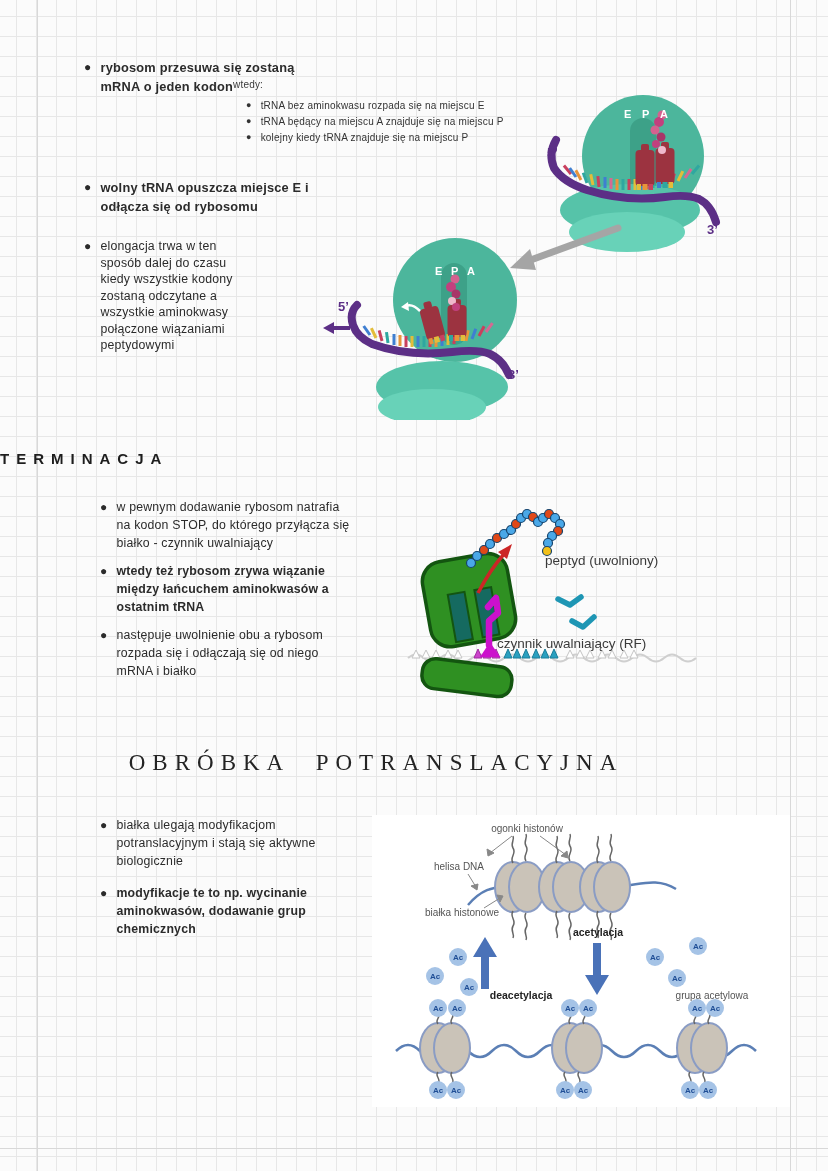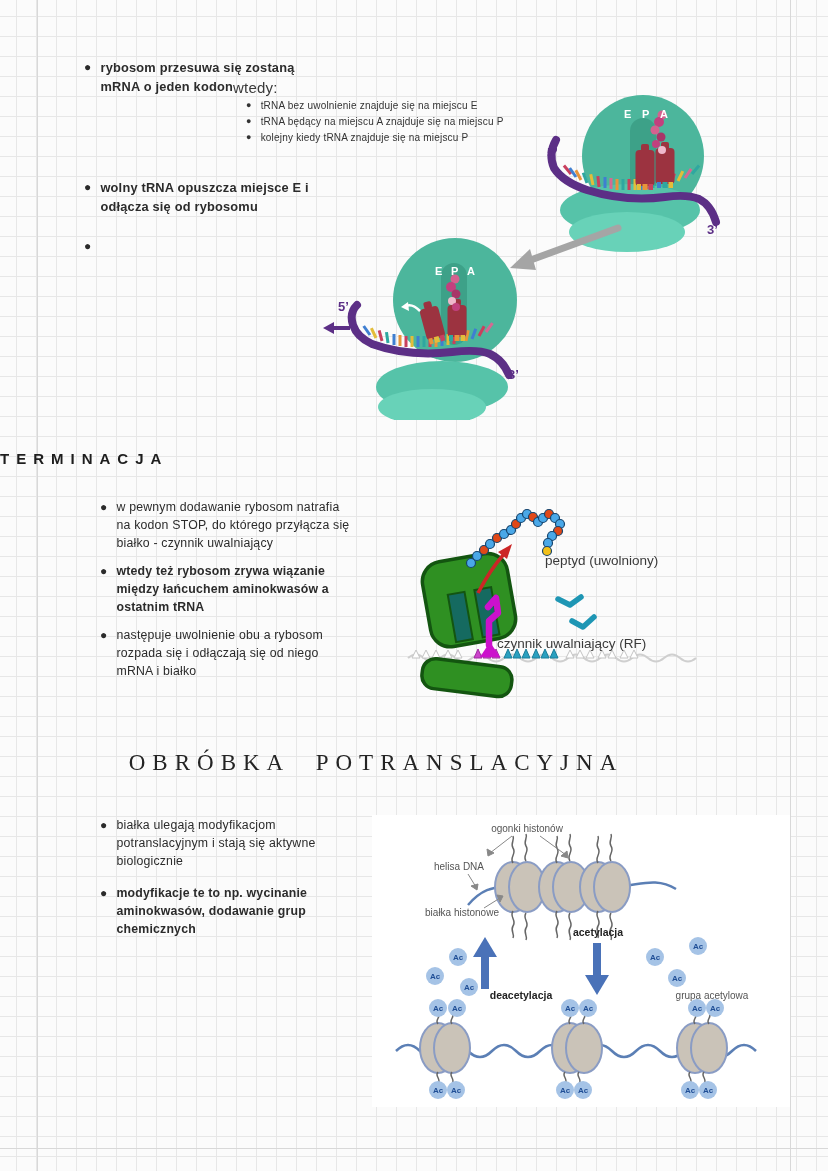--- a/index.html
+++ b/index.html
@@ -16,21 +16,21 @@
   .edge-h{position:absolute;left:0;right:0;height:1px;background:#d8d8d8;}
   .abs{position:absolute;}
   .note{color:#2b2b2b;letter-spacing:.2px;}
   .bullet{display:flex;gap:9px;}
   .bullet .dot{flex:0 0 auto;font-size:12px;line-height:inherit;}
   .b{font-weight:bold;}
   .sz13{font-size:12.8px;line-height:19px;}
   .sz12{font-size:12.3px;line-height:18px;}
   .tight{font-size:12.3px;line-height:16.5px;}
   .small{font-size:10px;line-height:15px;color:#333;}
-  .wtedy{font-size:15px;color:#3a3a3a;}
+  .wtedy{font-size:10px;color:#3a3a3a;}
   .subul{display:flex;flex-direction:column;gap:1px;}
   .subul .bullet .dot{font-size:9px;}
   .h-term{font-size:15px;font-weight:bold;letter-spacing:7px;color:#1d1d1d;text-align:left;}
   .h-serif{font-family:"Liberation Serif","DejaVu Serif",serif;font-size:23px;letter-spacing:7px;word-spacing:14px;color:#242424;text-align:center;}
   .stack{display:flex;flex-direction:column;}
   .gap10{gap:10px;} .gap14{gap:14px;}
   .white-panel{background:#ffffff;}
   svg text{font-family:"Liberation Sans","DejaVu Sans",sans-serif;}
 </style>
 </head>
@@ -43,39 +43,40 @@
 <div class="abs note sz13 b bullet" style="left:84px;top:58px;width:230px;">
   <span class="dot">●</span>
   <span>rybosom przesuwa się zostaną mRNA o jeden kodon</span>
 </div>
 
 <div class="abs note wtedy" style="left:233px;top:79px;">wtedy:</div>
 
 <div class="abs note small subul" style="left:246px;top:98px;width:320px;">
   <div class="bullet">
     <span class="dot">●</span>
-    <span>tRNA bez uwolnienie znajduje się na miejscu E</span>
+    <span>tRNA bez aminokwasu rozpada się na miejscu E</span>
   </div>
   <div class="bullet">
     <span class="dot">●</span>
     <span>tRNA będący na miejscu A znajduje się na miejscu P</span>
   </div>
   <div class="bullet">
     <span class="dot">●</span>
     <span>kolejny kiedy tRNA znajduje się na miejscu P</span>
   </div>
 </div>
 
 <div class="abs note sz13 b bullet" style="left:84px;top:178px;width:270px;">
   <span class="dot">●</span>
   <span>wolny tRNA opuszcza miejsce E i odłącza się od rybosomu</span>
 </div>
 
 <div class="abs note tight bullet" style="left:84px;top:238px;width:160px;">
   <span class="dot">●</span>
+  <span>elongacja trwa w ten sposób dalej do czasu kiedy wszystkie kodony zostaną odczytane a wszystkie aminokwasy połączone wiązaniami peptydowymi</span>
 </div>
 
 <svg class="abs" style="left:535px;top:82px;" width="285" height="172" viewBox="0 0 285 172">
   <circle cx="108" cy="74" r="61" fill="#4cb69c"></circle>
   <rect x="95" y="36" width="26" height="80" rx="13" fill="#3da188"></rect>
   <ellipse cx="95" cy="128" rx="70" ry="26" fill="#56c3a9"></ellipse>
   <ellipse cx="92" cy="150" rx="58" ry="20" fill="#68d2b8"></ellipse>
   <path d="M 21,58 Q 13,72 19,86 Q 28,100 52,108 Q 90,120 130,115 Q 152,112 164,117 Q 176,123 181,140" fill="none" stroke="#5c2f86" stroke-width="8" stroke-linecap="round"></path>
   <g>
     <g transform="translate(36,92) rotate(-40)">

